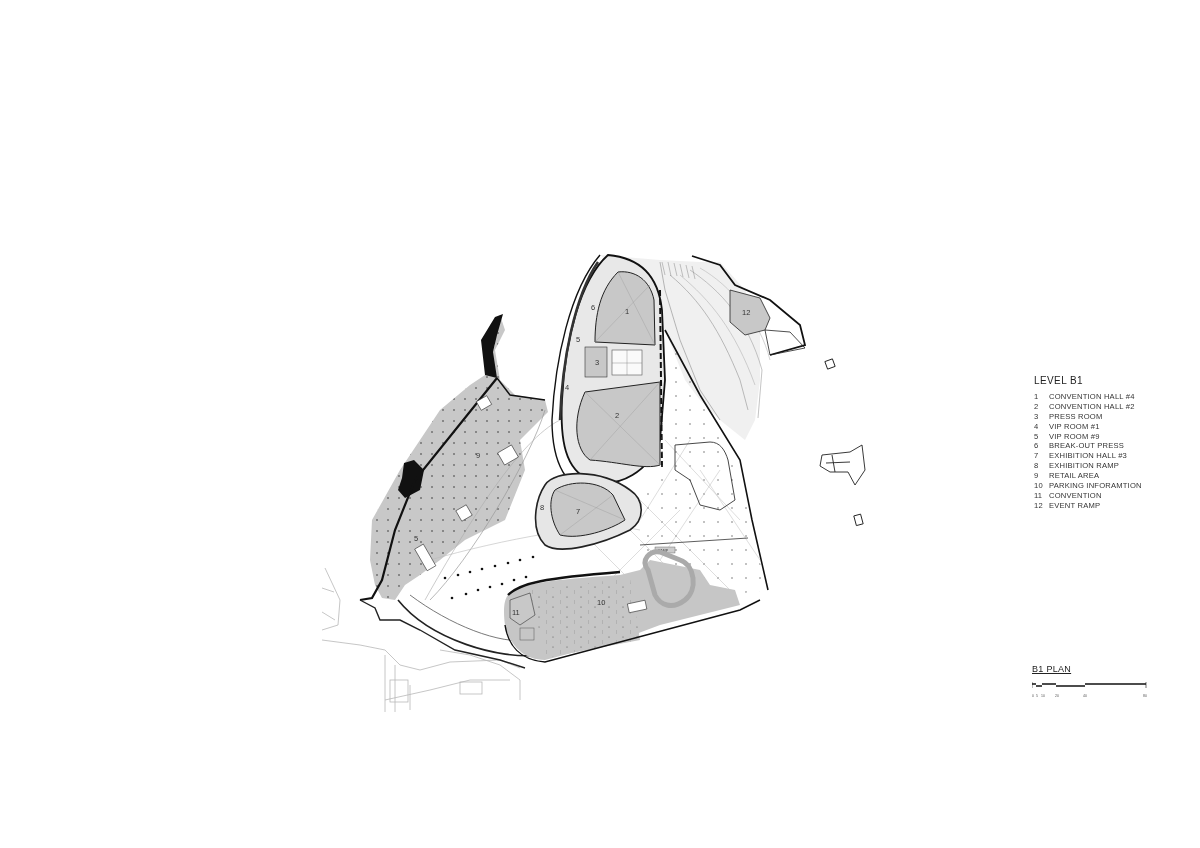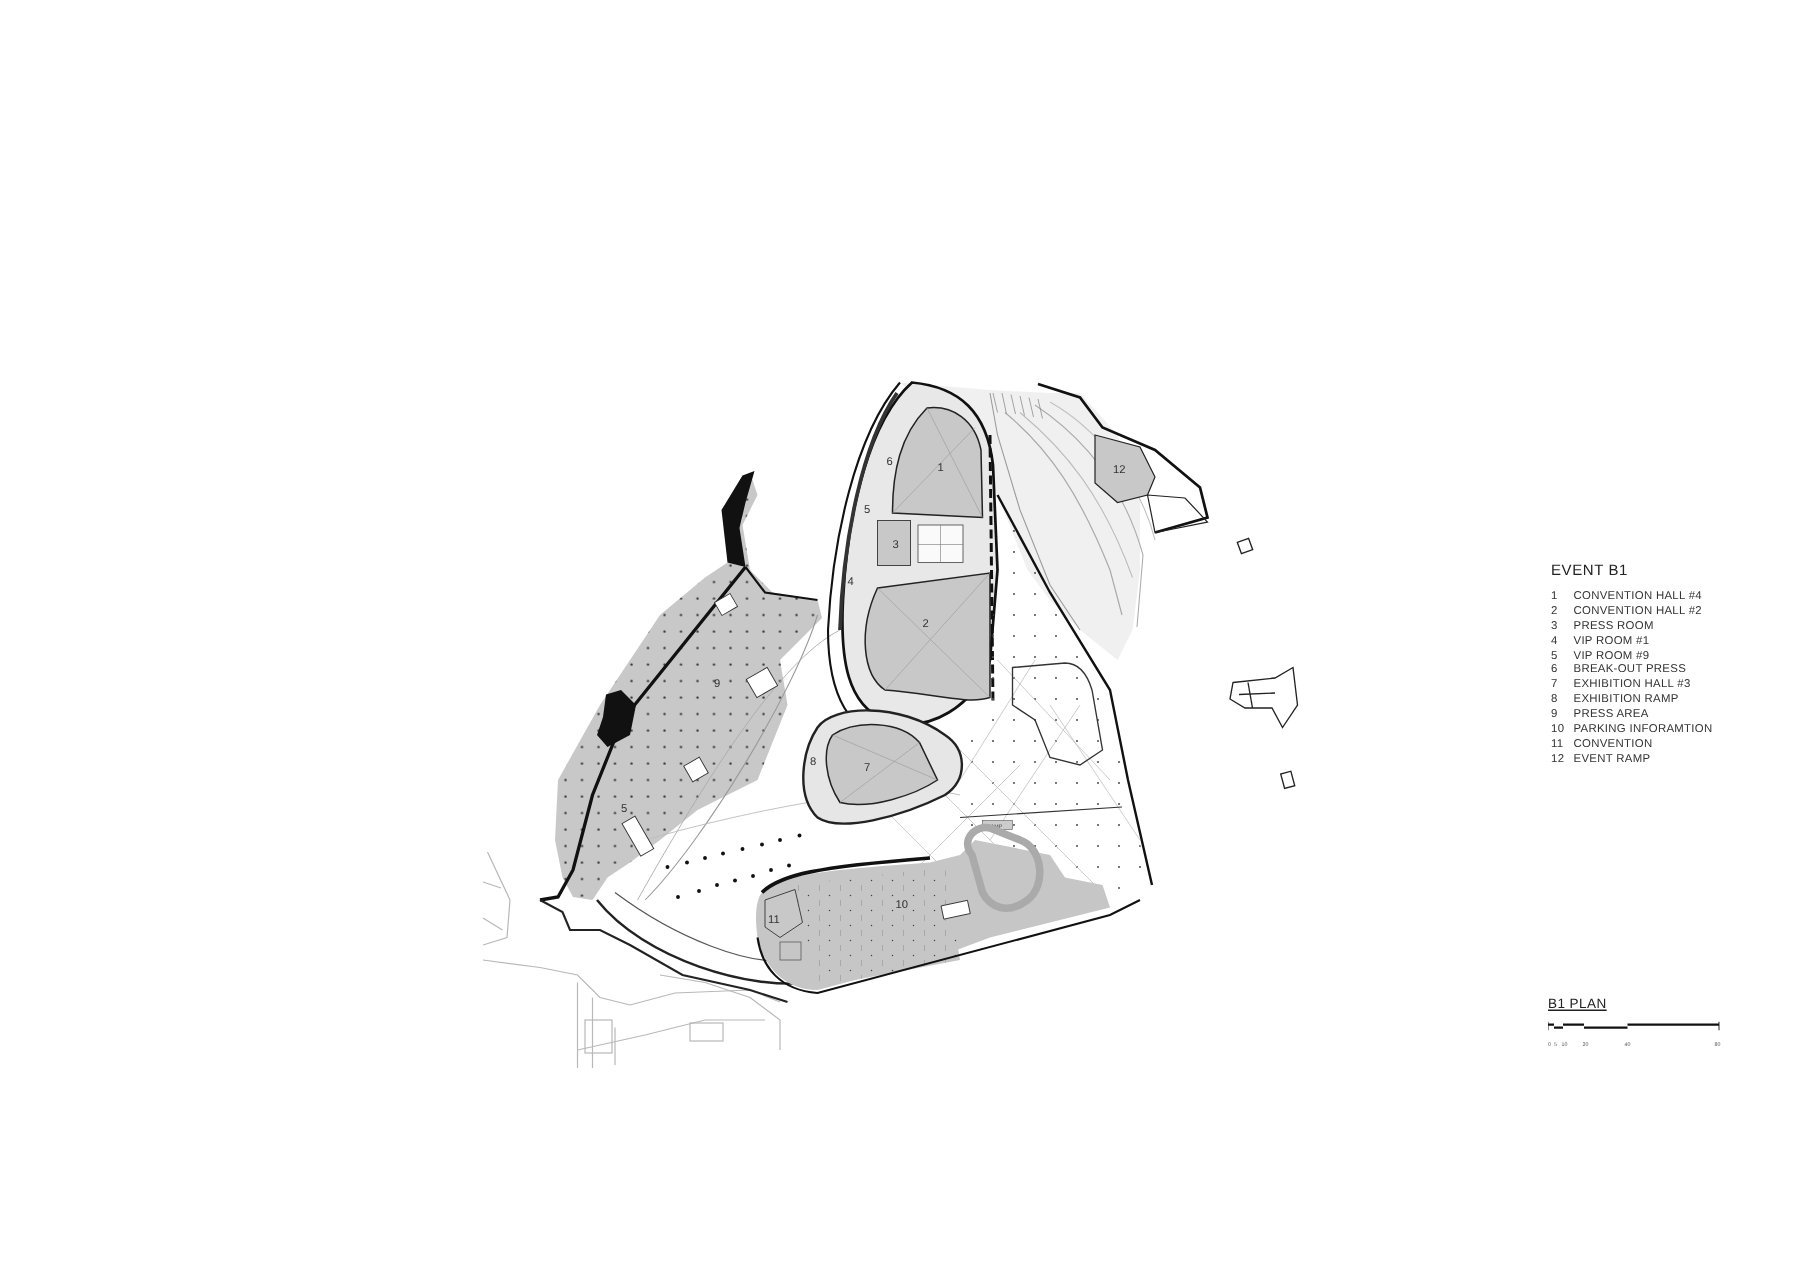--- a/index.html
+++ b/index.html
@@ -190,21 +190,21 @@
   <g fill="#fff" stroke="#222" stroke-width="0.9">
     <rect x="826" y="360" width="8" height="8" transform="rotate(-20 830 364)"></rect>
     <path d="M822,455 L850,452 L862,445 L865,470 L855,485 L848,472 L830,472 L820,466 Z"></path>
     <line x1="832" y1="455" x2="835" y2="472"></line>
       <line x1="826" y1="463" x2="850" y2="462"></line>
     <rect x="855" y="515" width="7" height="10" transform="rotate(-15 858 520)"></rect>
   </g>
 </svg>
 
 <div class="legend">
-  <div class="legend-title">EVENT B1</div>
+  <div class="legend-title">LEVEL B1</div>
   <div class="legend-row">
       <span class="legend-num">1</span>
       <span>CONVENTION HALL #4</span>
     </div>
   <div class="legend-row">
       <span class="legend-num">2</span>
       <span>CONVENTION HALL #2</span>
     </div>
   <div class="legend-row">
       <span class="legend-num">3</span>
@@ -225,21 +225,21 @@
   <div class="legend-row">
       <span class="legend-num">7</span>
       <span>EXHIBITION HALL #3</span>
     </div>
   <div class="legend-row">
       <span class="legend-num">8</span>
       <span>EXHIBITION RAMP</span>
     </div>
   <div class="legend-row">
       <span class="legend-num">9</span>
-      <span>PRESS AREA</span>
+      <span>RETAIL AREA</span>
     </div>
   <div class="legend-row">
       <span class="legend-num">10</span>
       <span>PARKING INFORAMTION</span>
     </div>
   <div class="legend-row">
       <span class="legend-num">11</span>
       <span>CONVENTION</span>
     </div>
   <div class="legend-row">

